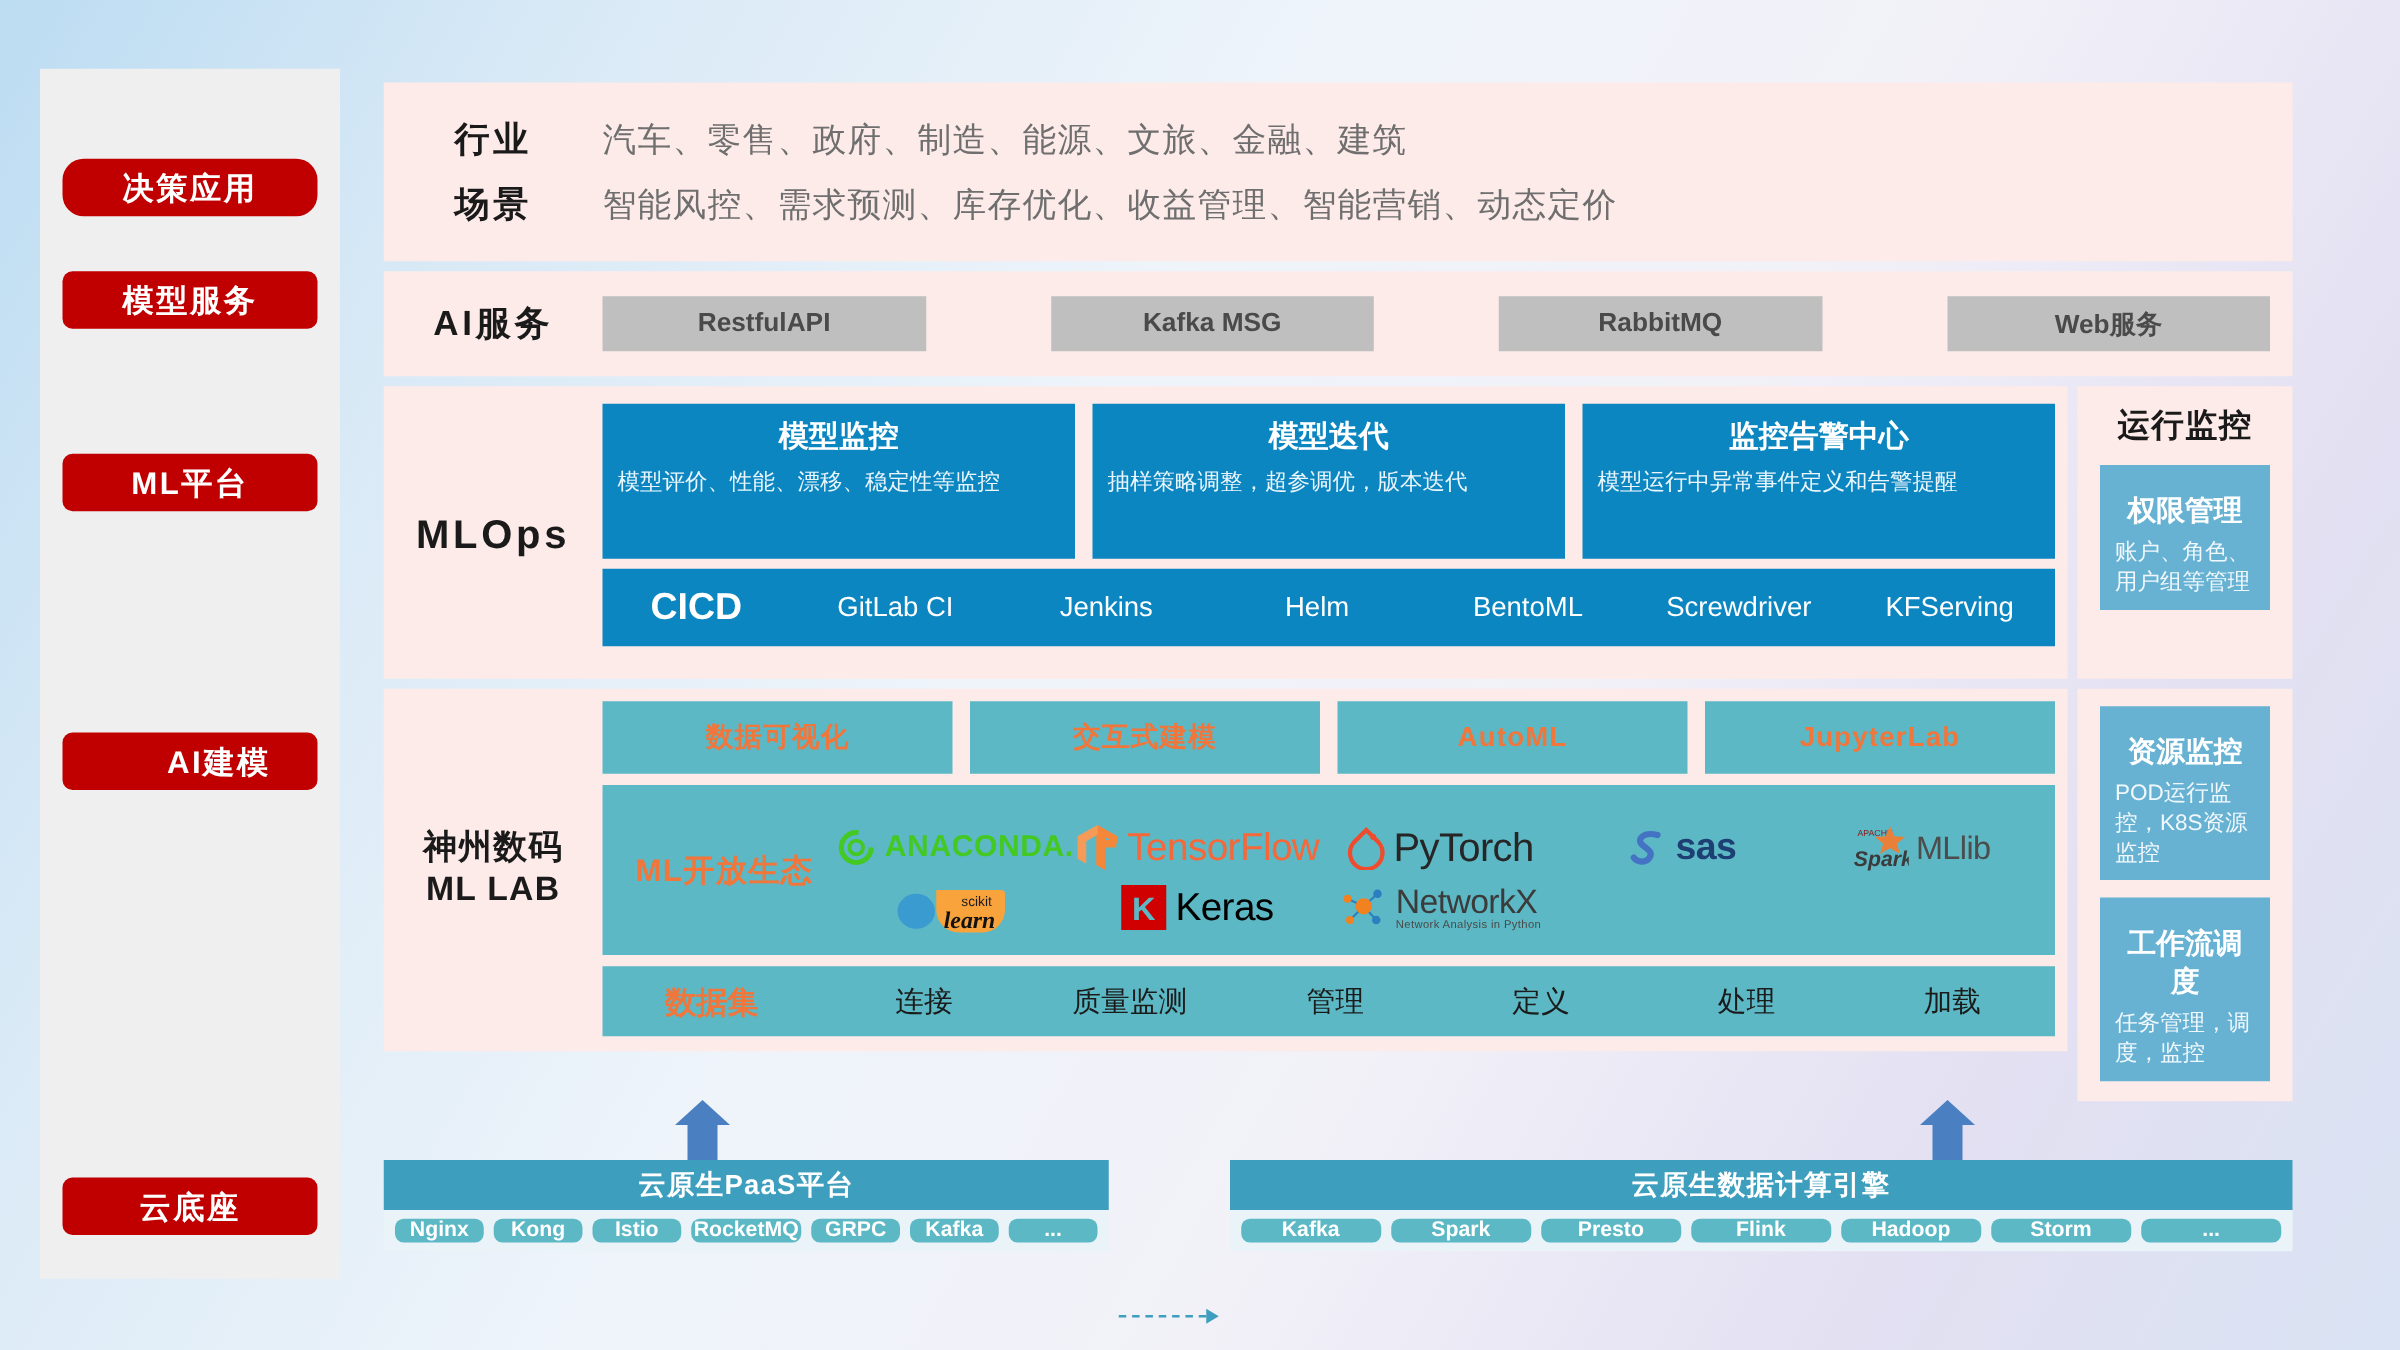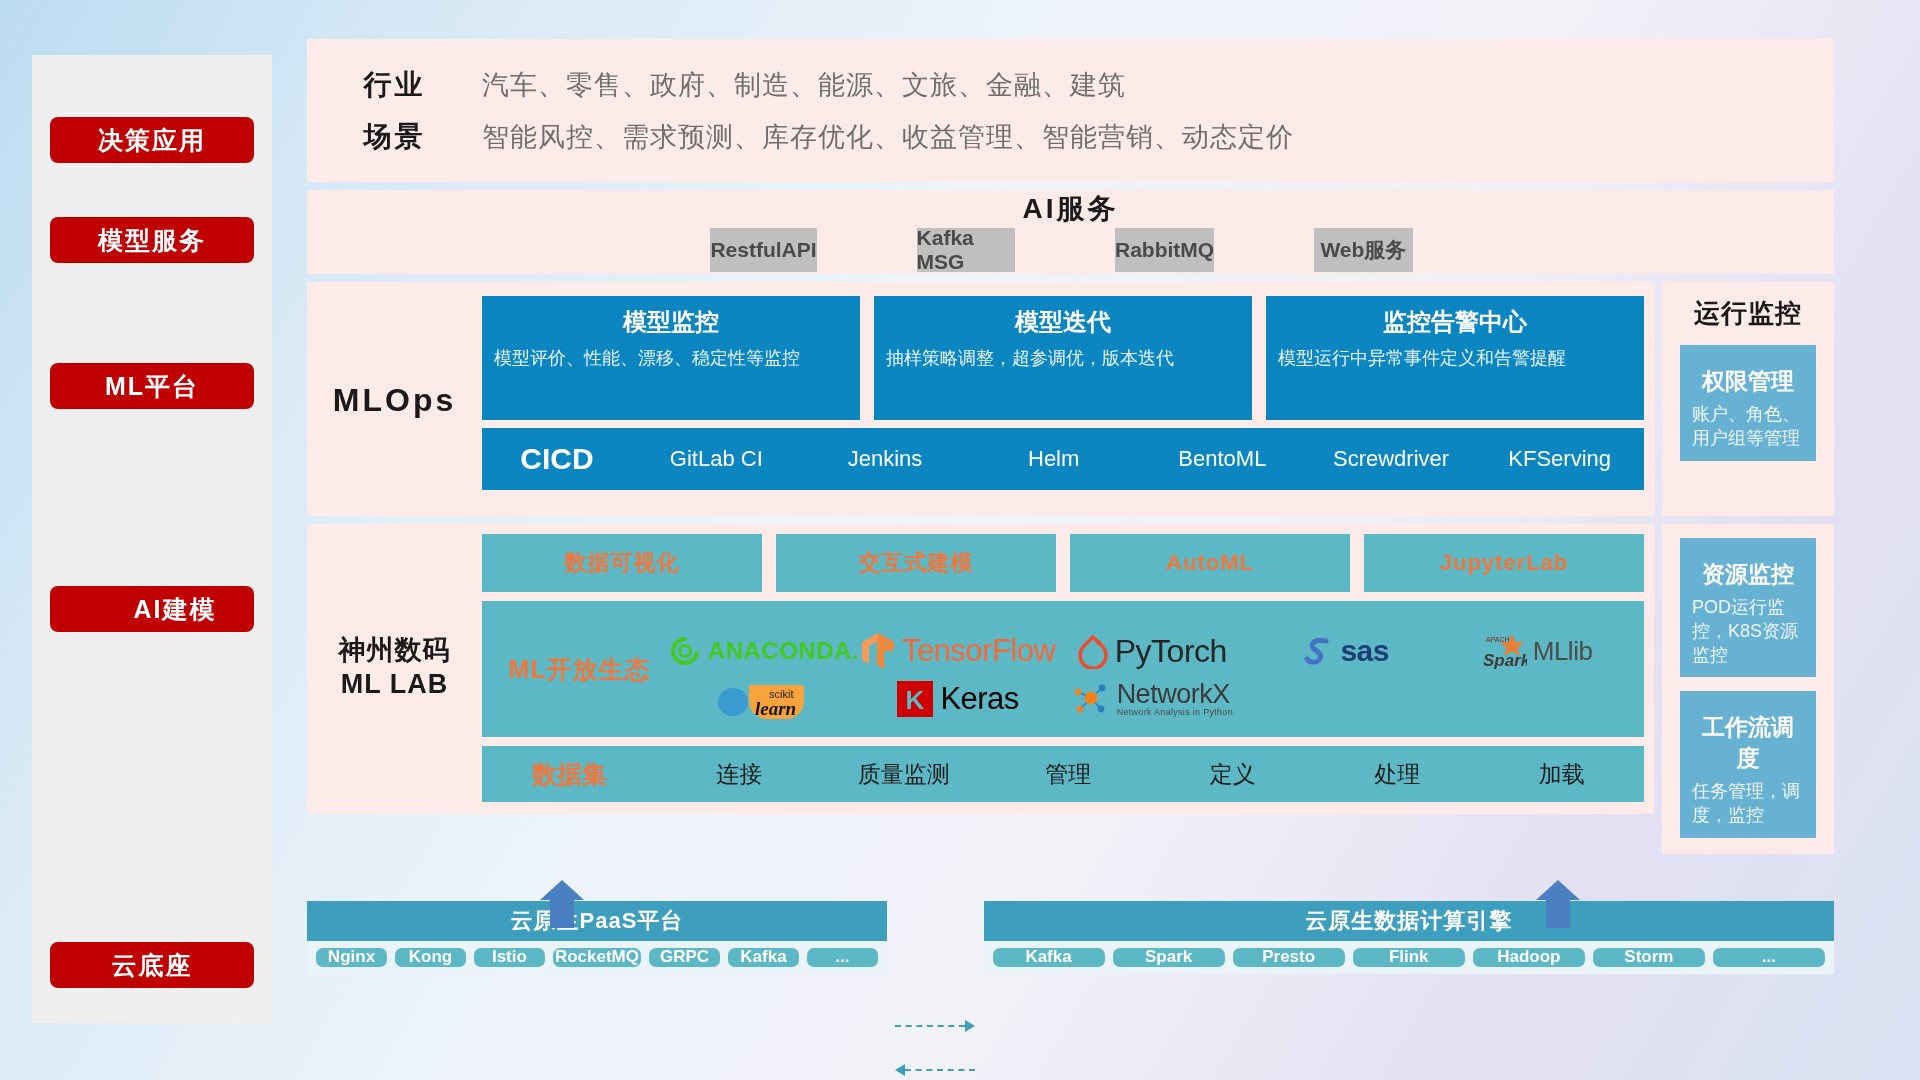--- a/index.html
+++ b/index.html
@@ -18,46 +18,46 @@
   #left-rail {
     position: absolute; left: 32px; top: 55px; width: 240px; height: 968px;
     background: #efefef;
   }
   .rail-chip {
     position: absolute; left: 18px; width: 204px; height: 46px;
     background: #c00000; color: #fff; border-radius: 8px;
     display: flex; align-items: center; justify-content: center;
     font-size: 25px; font-weight: bold; letter-spacing: 2px;
   }
-  #chip-0 { top: 62px; }
+  #chip-0 { top: 72px; border-radius: 17px; }
   #chip-1 { top: 162px; }
   #chip-2 { top: 308px; }
   #chip-3 { top: 531px; padding-left: 46px; }
   #chip-4 { top: 887px; }
 
   
-  #main { position: absolute; left: 307px; top: 39px; width: 1527px; }
+  #main { position: absolute; left: 307px; top: 66px; width: 1527px; }
 
   .band {
     background: #fdebe9;
     position: relative;
   }
   .band + .band { margin-top: 8px; }
 
   
   #band-industry { height: 143px; padding: 20px 0 0 0; }
   .kv-row { display: flex; align-items: center; height: 52px; }
   .kv-key {
     width: 175px; text-align: center; flex: none;
     font-size: 28px; font-weight: bold; color: #1a1a1a; letter-spacing: 3px;
   }
   .kv-val { font-size: 27px; color: #6f6f6f; letter-spacing: 1px; }
 
   
-  #band-aisvc { height: 84px; display: flex; align-items: center; flex-direction: column; }
+  #band-aisvc { height: 84px; display: flex; align-items: center; }
   #band-aisvc .kv-key { font-size: 28px; }
   .svc-list { display: flex; gap: 0; flex: 1; padding-right: 18px; }
   .svc-chip {
     flex: 1 1 0; margin-right: 100px; height: 44px; background: #bfbfbf;
     color: #4a4a4a; font-size: 21px; font-weight: bold;
     display: flex; align-items: center; justify-content: center;
   }
   .svc-chip:last-child { margin-right: 0; }
 
   

